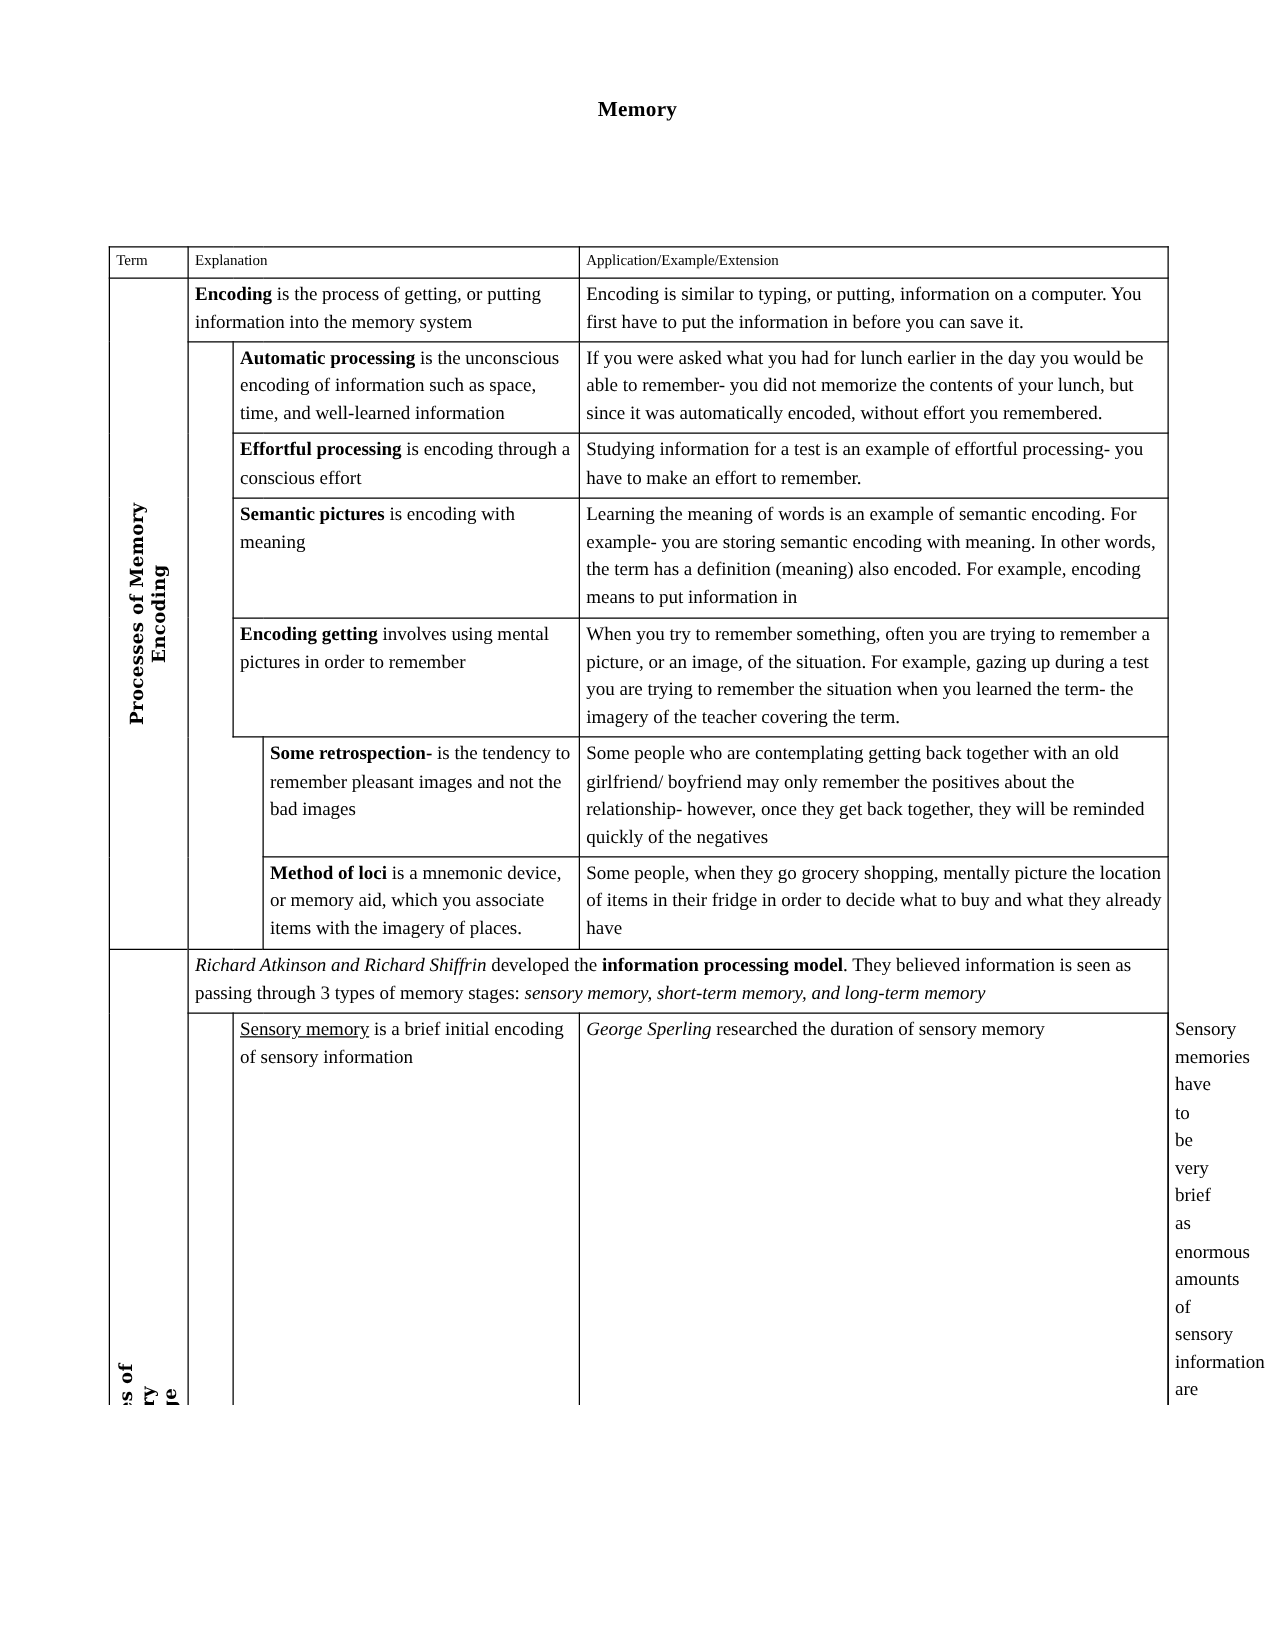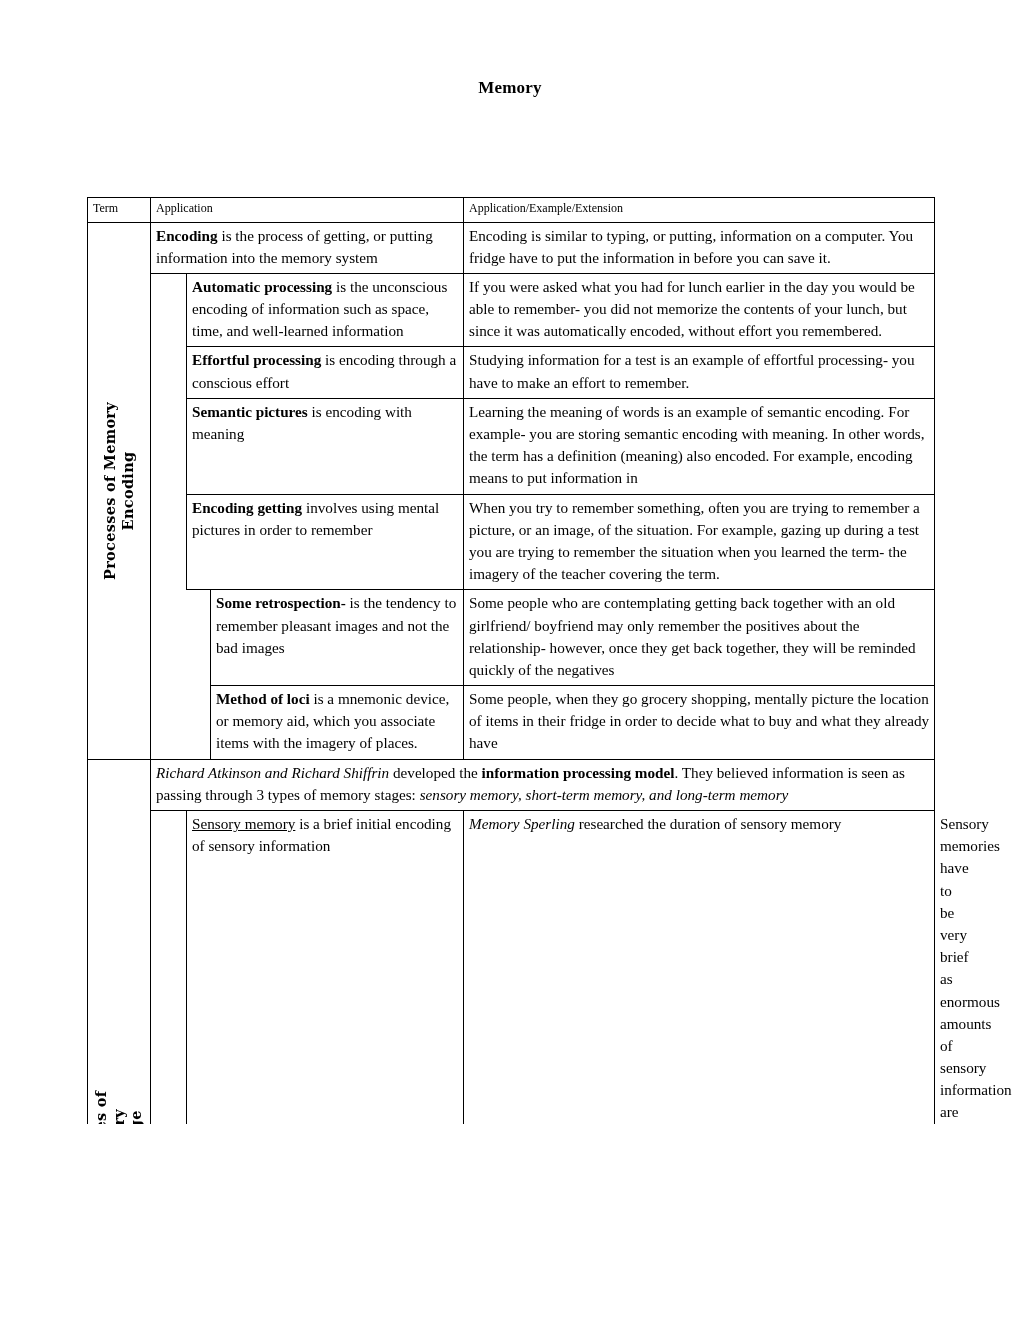--- a/index.html
+++ b/index.html
@@ -96,35 +96,35 @@
         <col style="width:63px">
         <col style="width:36px">
         <col style="width:24px">
         <col style="width:253px">
         <col style="width:471px">
       </colgroup>
 
       <tbody>
           <tr class="hdr">
         <td>Term</td>
-        <td colspan="3">Application</td>
+        <td colspan="3">Explanation</td>
         <td>Application/Example/Extension</td>
       </tr>
 
       <tr>
         <td class="vcell nobot" rowspan="7">
           <span class="vrot">
             <span>Processes of Memory</span>
             <span class="l2">Encoding</span>
           </span>
         </td>
         <td colspan="3">
           <b>Encoding</b><span> is the process of getting, or putting information into the memory system</span>
         </td>
-        <td>Encoding is similar to typing, or putting, information on a computer. You fridge have to put the information in before you can save it.</td>
+        <td>Encoding is similar to typing, or putting, information on a computer. You first have to put the information in before you can save it.</td>
       </tr>
 
       <tr>
         <td class="nb"></td>
         <td colspan="2">
           <b>Automatic processing</b><span> is the unconscious encoding of information such as space, time, and well-learned information</span>
         </td>
         <td>If you were asked what you had for lunch earlier in the day you would be able to remember- you did not memorize the contents of your lunch, but since it was automatically encoded, without effort you remembered.</td>
       </tr>
 
@@ -182,21 +182,21 @@
           <i>Richard Atkinson and Richard Shiffrin</i><span> developed the </span><b>information processing model</b><span>.   They believed information is seen as passing through 3 types of memory stages:  </span><i>sensory memory, short-term memory, and long-term memory</i>
         </td>
       </tr>
 
       <tr>
         <td class="nb"></td>
         <td colspan="2">
           <span class="iu">Sensory memory</span><span> is a brief initial encoding of sensory information</span>
         </td>
         <td style="width:155px">
-          <i>Memory Sperling</i><span> researched the duration of sensory memory</span>
+          <i>George Sperling</i><span> researched the duration of sensory memory</span>
         </td>
         <td>Sensory memories have to be very brief as enormous amounts of sensory information are constantly around us- if we take too much time to process certain stimuli we would miss other stimuli.</td>
       </tr>
 
     </tbody>
       </table>
   </div>
 
   <div class="footer">
   </div>

